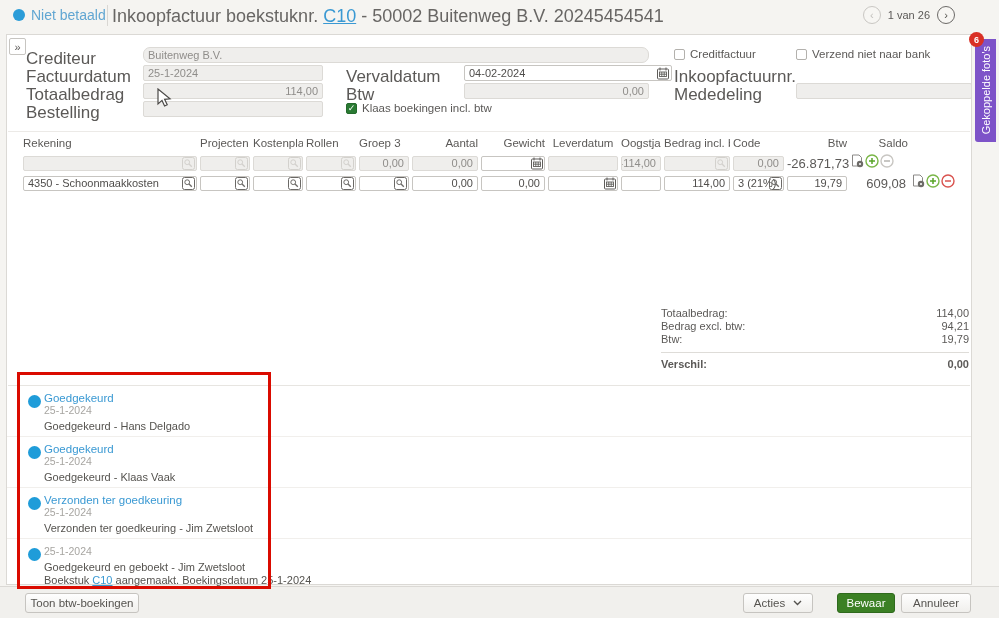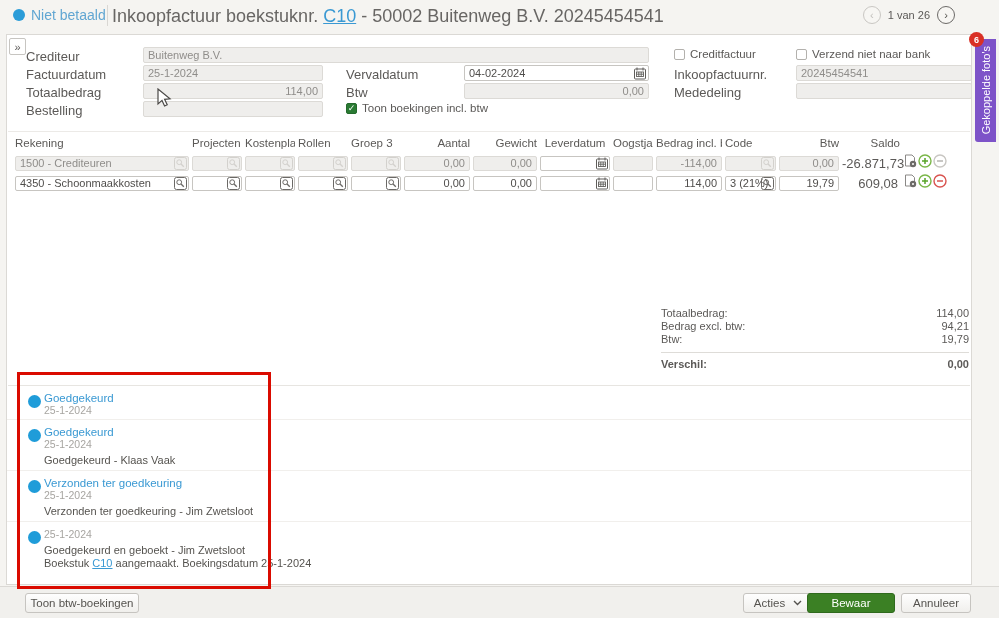--- a/index.html
+++ b/index.html
@@ -16,34 +16,34 @@
   .page-title a, .lnk { color:#3a99d3; text-decoration:underline; cursor:pointer; }
   .pager { position:absolute; right:44px; top:6px; display:flex; align-items:center; gap:7px; }
   .nav-circle { width:18px; height:18px; border-radius:50%; border:1px solid #c9c7c3; display:flex; align-items:center; justify-content:center; font-size:11px; color:#c2c0bc; background:#f7f6f3; }
   .nav-circle.active { border-color:#6b6967; color:#55534f; }
   .pager-text { font-size:11px; color:#5b5957; }
 
   
   #panel { position:absolute; left:6px; top:34px; width:966px; height:551px; background:#fff; border:1px solid #dbd9d5; }
   .expand-btn { position:absolute; left:2px; top:3px; width:17px; height:17px; border:1px solid #c7c5c1; border-radius:2px; background:#fff; font-size:11px; color:#5b5957; display:flex; align-items:center; justify-content:center; cursor:pointer; }
 
-  .lbl { position:absolute; font-size:13px; color:#5b5957; white-space:nowrap; }
+  .lbl { position:absolute; font-size:17px; color:#5b5957; white-space:nowrap; }
   .inp { position:absolute; height:16px; border:1px solid #c7c5c1; background:#fff; border-radius:2px; font-size:11px; color:#4f4d4b; padding:0 4px; display:flex; align-items:center; white-space:nowrap; overflow:hidden; }
   .inp.dis { background:#efeeec; border-color:#dcdad6; color:#8f8d8a; }
   .inp.num { justify-content:flex-end; }
   .inp .ic { position:absolute; right:2px; top:1px; line-height:0; }
 
   .cb-row { position:absolute; display:flex; align-items:center; gap:5px; font-size:11.5px; color:#5b5957; }
   .cb { width:11px; height:11px; border:1px solid #b3b1ad; border-radius:2px; background:#fff; display:flex; align-items:center; justify-content:center; }
   .cb.checked { background:#2a7a33; border-color:#246a2c; color:#fff; font-size:9px; line-height:1; }
 
   .form-divider { position:absolute; left:1px; right:1px; top:96px; height:1px; background:#eceae7; }
 
   
-  #bk-table { position:absolute; left:8px; top:102px; width:936px; }
+  #bk-table { position:absolute; left:16px; top:102px; width:936px; }
   .grid-row { display:grid; grid-template-columns:174px 50px 50px 50px 50px 66px 64px 70px 40px 66px 51px 60px 58px 46px; column-gap:3px; align-items:center; }
   .grid-row .hc { font-size:11.5px; color:#5b5957; white-space:nowrap; overflow:hidden; }
   .hc.r { text-align:right; } .hc.c { text-align:center; }
   #bk-table .grid-row + .grid-row { margin-top:2px; }
   #bk-table .hdr { margin-bottom:5px; }
   .cell { position:relative; height:15px; border:1px solid #c7c5c1; background:#fff; border-radius:2px; font-size:11px; color:#4f4d4b; padding:0 4px; display:flex; align-items:center; white-space:nowrap; overflow:hidden; }
   .cell.dis { background:#efeeec; border-color:#dcdad6; color:#8f8d8a; }
   .cell.num { justify-content:flex-end; padding-right:4px; }
   .cell .ic { position:absolute; right:1px; top:0px; line-height:0; }
   .saldo-val { font-size:13px; color:#5b5957; text-align:right; padding-right:2px; }
@@ -98,62 +98,61 @@
       <span class="nav-circle">‹</span>
       <span class="pager-text">1 van 26</span>
       <span class="nav-circle active">›</span>
     </span>
   </div>
 
   <div id="panel">
     <div class="expand-btn">»</div>
 
     <span class="lbl" style="left:19px;top:14px;">Crediteur</span>
-    <div class="inp dis" style="left:136px;top:12px;width:506px;">Buitenweg B.V.</div>
+    <div class="inp dis" style="left:136px;top:12px;width:506px;border-radius:7px;">Buitenweg B.V.</div>
     <span class="cb-row" style="left:667px;top:13px;">
       <span class="cb"></span>
       <span>Creditfactuur</span>
     </span>
     <span class="cb-row" style="left:789px;top:13px;">
       <span class="cb"></span>
       <span>Verzend niet naar bank</span>
     </span>
 
     <span class="lbl" style="left:19px;top:32px;">Factuurdatum</span>
     <div class="inp dis" style="left:136px;top:30px;width:180px;">25-1-2024</div>
     <span class="lbl" style="left:339px;top:32px;">Vervaldatum</span>
-    <div class="inp" style="left:457px;top:30px;width:185px;padding-right:16px;">
+    <div class="inp" style="left:457px;top:30px;width:208px;padding-right:16px;">
       <span>04-02-2024</span>
       <span class="ic">
         <svg width="12" height="13" viewBox="0 0 12 13">
             <rect x="0.5" y="2" width="11" height="10" rx="1" fill="#fff" stroke="#5f5d5a"></rect>
             <line x1="3" y1="0.5" x2="3" y2="3.5" stroke="#5f5d5a"></line>
             <line x1="9" y1="0.5" x2="9" y2="3.5" stroke="#5f5d5a"></line>
             <rect x="2.5" y="5" width="7" height="4.5" fill="none" stroke="#5f5d5a" stroke-width="0.9"></rect>
             <line x1="2.5" y1="7.2" x2="9.5" y2="7.2" stroke="#5f5d5a" stroke-width="0.9"></line>
             <line x1="4.8" y1="5" x2="4.8" y2="9.5" stroke="#5f5d5a" stroke-width="0.9"></line>
             <line x1="7.2" y1="5" x2="7.2" y2="9.5" stroke="#5f5d5a" stroke-width="0.9"></line>
           </svg>
       </span>
     </div>
     <span class="lbl" style="left:667px;top:32px;">Inkoopfactuurnr.</span>
-    <div class="inp dis" style="left:789px;top:30px;width:176px;">20245454541</div>
 
     <span class="lbl" style="left:19px;top:50px;">Totaalbedrag</span>
     <div class="inp dis num" style="left:136px;top:48px;width:180px;">114,00</div>
     <span class="lbl" style="left:339px;top:50px;">Btw</span>
     <div class="inp dis num" style="left:457px;top:48px;width:185px;">0,00</div>
     <span class="lbl" style="left:667px;top:50px;">Mededeling</span>
     <div class="inp dis" style="left:789px;top:48px;width:176px;"></div>
 
     <span class="lbl" style="left:19px;top:68px;">Bestelling</span>
     <div class="inp dis" style="left:136px;top:66px;width:180px;"></div>
     <span class="cb-row" style="left:339px;top:67px;">
       <span class="cb checked">✓</span>
-      <span>Toon boekingen incl. btw</span>
+      <span>Klaas boekingen incl. btw</span>
     </span>
 
     <div class="form-divider"></div>
 
     <div id="bk-table">
       <div class="grid-row hdr">
         <span class="hc">Rekening</span>
         <span class="hc">Projecten</span>
         <span class="hc">Kostenplaa...</span>
         <span class="hc">Rollen</span>
@@ -163,28 +162,20 @@
         <span class="hc c">Leverdatum</span>
         <span class="hc">Oogstjaar</span>
         <span class="hc">Bedrag incl. btw</span>
         <span class="hc">Code</span>
         <span class="hc r">Btw</span>
         <span class="hc r">Saldo</span>
         <span class="hc"></span>
       </div>
 
       <div class="grid-row">
-        <div class="cell dis" style="padding-right:16px;">
-            <span>1500 - Crediteuren</span>
-          <span class="ic" style="color:#d3d1cd;"><svg width="13" height="13" viewBox="0 0 13 13">
-                <rect x="0.5" y="0.5" width="12" height="12" rx="2" fill="none" stroke="currentColor"></rect>
-                <circle cx="5.2" cy="5.2" r="2.4" fill="none" stroke="currentColor"></circle>
-                <line x1="7" y1="7" x2="9.8" y2="9.8" stroke="currentColor" stroke-width="1.3"></line>
-              </svg></span>
-          </div>
         <div class="cell dis">
             <span></span>
           <span class="ic" style="color:#d3d1cd;"><svg width="13" height="13" viewBox="0 0 13 13">
                 <rect x="0.5" y="0.5" width="12" height="12" rx="2" fill="none" stroke="currentColor"></rect>
                 <circle cx="5.2" cy="5.2" r="2.4" fill="none" stroke="currentColor"></circle>
                 <line x1="7" y1="7" x2="9.8" y2="9.8" stroke="currentColor" stroke-width="1.3"></line>
               </svg></span>
           </div>
         <div class="cell dis">
             <span></span>
@@ -358,20 +349,21 @@
         </div>
     </div>
 
     <div class="hist-top-divider"></div>
 
     <div id="history">
       <div class="h-item">
         <span class="h-dot"></span>
         <div class="h-title">Goedgekeurd</div>
         <div class="h-date">25-1-2024</div>
+        <div class="h-desc">Goedgekeurd - Hans Delgado</div>
       </div>
       <div class="h-item">
         <span class="h-dot"></span>
         <div class="h-title">Goedgekeurd</div>
         <div class="h-date">25-1-2024</div>
         <div class="h-desc">Goedgekeurd - Klaas Vaak</div>
       </div>
       <div class="h-item">
         <span class="h-dot"></span>
         <div class="h-title">Verzonden ter goedkeuring</div>
@@ -399,21 +391,21 @@
   <div id="photo-badge">6</div>
 
   <div id="footer">
     <button class="btn" style="left:25px;width:114px;">Toon btw-boekingen</button>
     <button class="btn" style="right:186px;width:70px;gap:8px;">
       <span>Acties</span>
       <span style="line-height:0;"><svg width="9" height="6" viewBox="0 0 9 6">
             <path d="M1 1l3.5 3.5L8 1" fill="none" stroke="#55534f" stroke-width="1.4"></path>
           </svg></span>
     </button>
-    <button class="btn green" style="right:104px;width:88px;">Bewaar</button>
+    <button class="btn green" style="right:104px;width:58px;">Bewaar</button>
     <button class="btn" style="right:28px;width:70px;">Annuleer</button>
   </div>
 
   <div id="cursor">
     <svg width="15" height="21" viewBox="0 0 15 21">
         <path d="M1 1l0 15 4-3.6 2.6 5.6 2.6-1.2-2.6-5.5 5.4-.5z" fill="#fff" stroke="#4a4846" stroke-width="1.2"></path>
       </svg>
   </div>
 
 </div>

